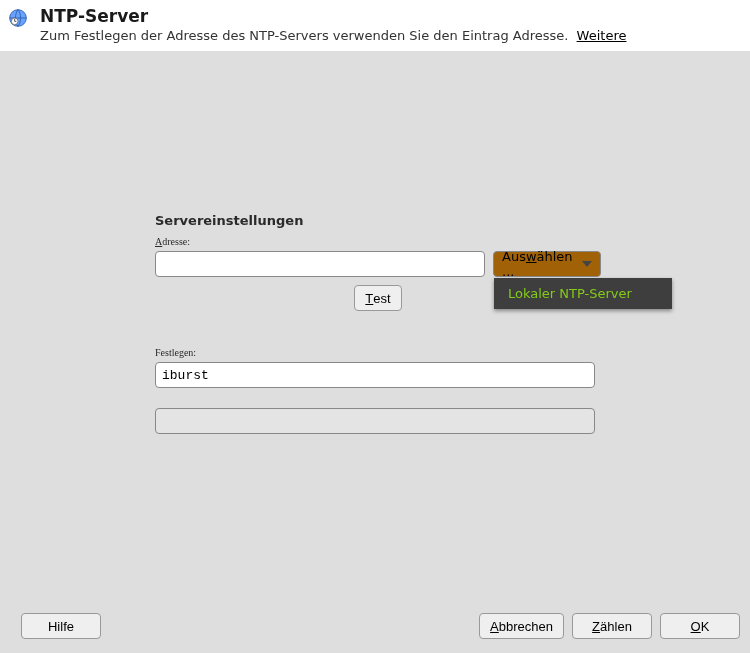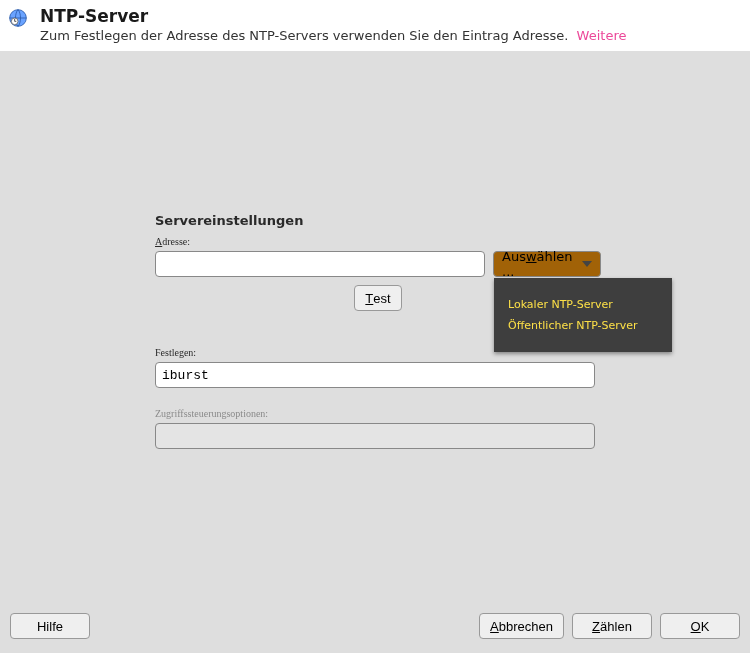--- a/index.html
+++ b/index.html
@@ -33,21 +33,22 @@
     font-size: 17px;
     font-weight: bold;
     color: #1a1a1a;
   }
   .header-sub {
     font-size: 13px;
     color: #333;
     margin-top: 2px;
   }
   .header-link {
-    color: #ec4899;
+    color: #000000;
+    text-decoration: underline;
     cursor: pointer;
     margin-left: 4px;
   }
 
   
   .body-area {
     background: #dedede;
     width: 626px;
     height: 553px;
     position: relative;
@@ -119,23 +120,23 @@
     margin-left: 6px;
   }
 
   
   .dropdown {
     position: absolute;
     left: 494px;
     top: 227px;
     width: 178px;
     background: #3e3e3e;
-    color: #fde047;
-    font-size: 11px;
-    padding: 16px 0;
+    color: #84cc16;
+    font-size: 13px;
+    padding: 4px 0;
     box-shadow: 0 2px 4px rgba(0,0,0,0.4);
     z-index: 10;
   }
   .dropdown-item {
     padding: 4px 14px;
     white-space: nowrap;
     cursor: pointer;
   }
 
   .test-row {
@@ -166,21 +167,21 @@
     bottom: 0;
     width: 750px;
     height: 48px;
     background: #dedede;
     display: flex;
     align-items: center;
     padding: 0 10px 6px 10px;
   }
   .footer .spacer { flex: 1; }
   .footer .btn { min-width: 80px; margin-left: 8px; }
-  .footer .btn.help { margin-left: 0; min-width: 80px; }
+  .footer .btn.help { margin-left: 11px; min-width: 80px; }
 </style>
 </head>
 <body>
 
 <div class="header">
   <div class="header-inner">
     <div class="header-icon">
       <svg viewBox="0 0 24 24">
         <circle cx="12" cy="12" r="10" fill="#6aa3ff" stroke="#2a5aaa" stroke-width="1"></circle>
         <path d="M2 12h20 M12 2c4 4 4 16 0 20 M12 2c-4 4-4 16 0 20" stroke="#2a5aaa" stroke-width="1" fill="none"></path>
@@ -220,28 +221,26 @@
           <span>est</span>
       </button>
     </div>
 
     <div class="options-block">
       <div class="field-label">Festlegen:</div>
       <input type="text" class="input-text options-input" value="iburst" style="">
     </div>
 
     <div class="access-block">
-      <div class="field-label disabled">Zugriffssteuerungsoptionen:</div>
       <input type="text" class="input-text access-input disabled" disabled="" value="" style="">
     </div>
   </div>
 
   <div class="dropdown">
     <div class="dropdown-item">Lokaler NTP-Server</div>
-    <div class="dropdown-item">Öffentlicher NTP-Server</div>
   </div>
 
 </div>
 
 <div class="footer">
   <button class="btn help">Hilfe</button>
   <div class="spacer"></div>
   <button class="btn">
     <span class="mnemonic">A</span>
       <span>bbrechen</span>

